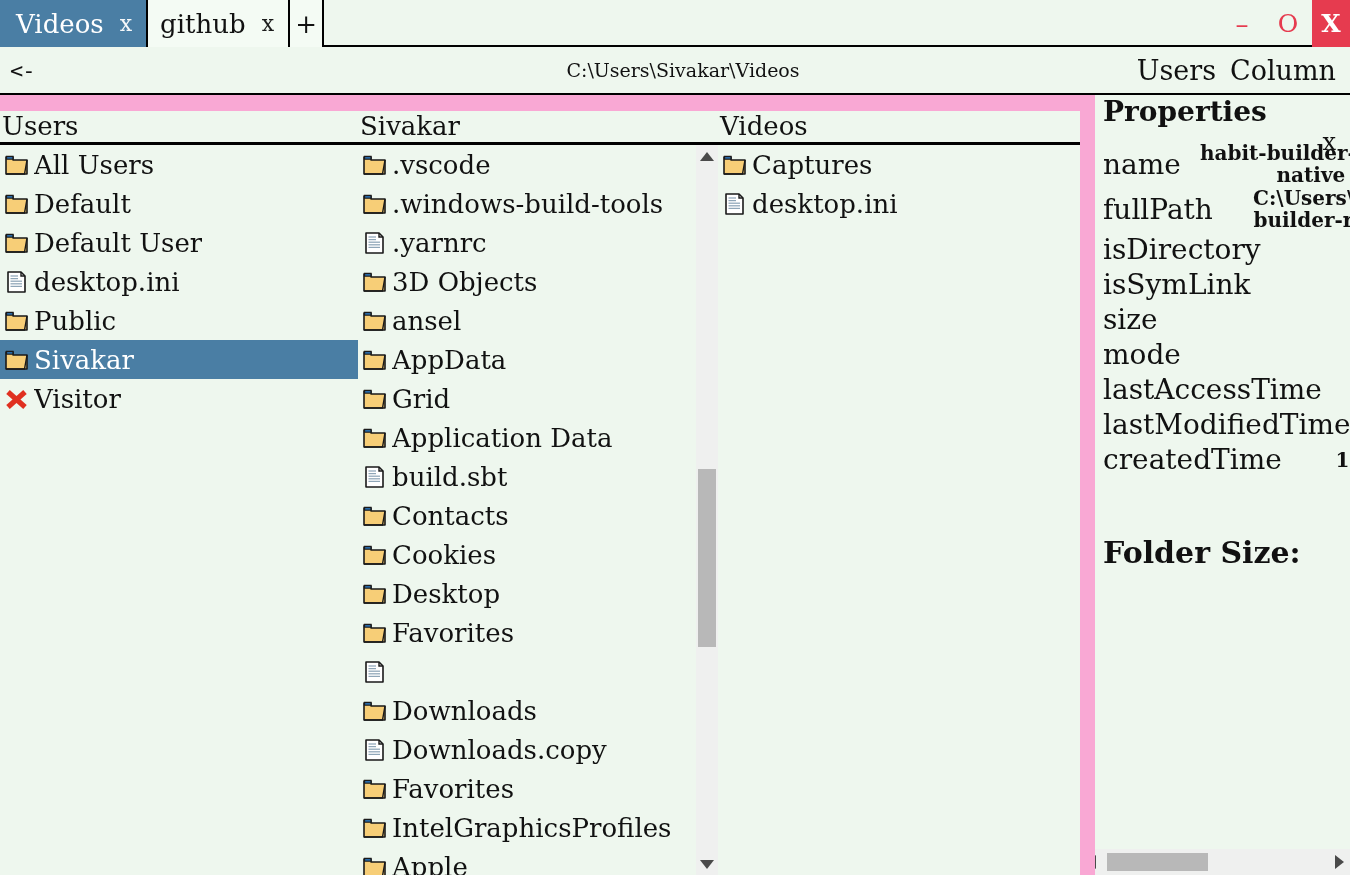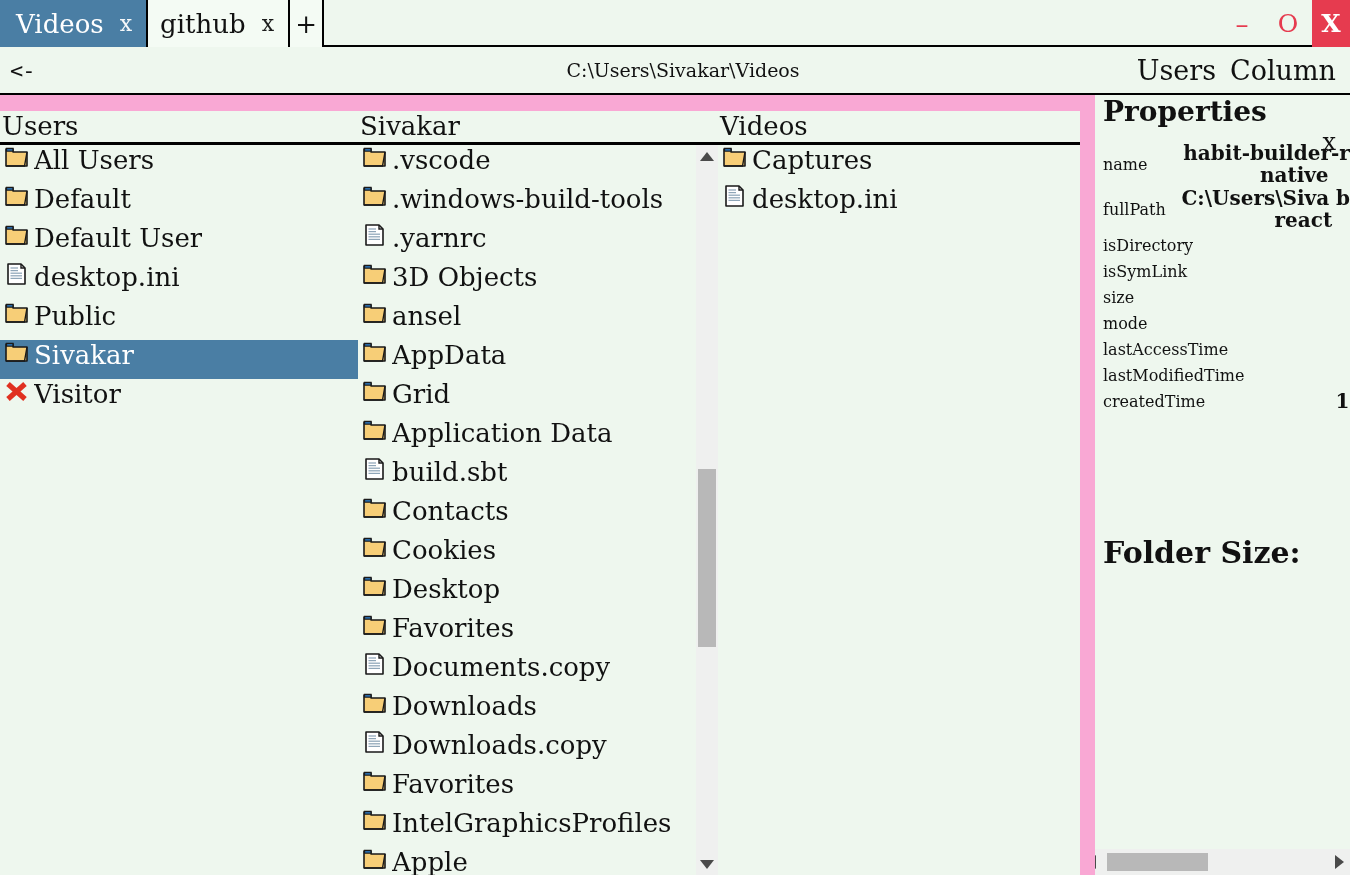--- a/index.html
+++ b/index.html
@@ -76,21 +76,21 @@
   .col-3 { left: 718px; width: 362px; }
 
   .col-header {
     height: 34px; font-size: 26px; line-height: 30px;
     padding-left: 2px; border-bottom: 3px solid #000;
     white-space: nowrap; overflow: hidden;
   }
   .col-list { position: absolute; top: 34px; left: 0; right: 0; bottom: 0; overflow: hidden; }
 
   .row {
-    display: flex; align-items: flex-start; gap: 4px;
+    display: flex; align-items: center; gap: 4px;
     height: 39px; padding-left: 4px; cursor: pointer;
     font-size: 26px; white-space: nowrap;
   }
   .row.selected { background: #4a7ea4; color: #fff; }
   .row .row-label { overflow: hidden; }
 
   
   .icon { flex: 0 0 auto; width: 26px; height: 24px; display: block; }
 
   
@@ -118,21 +118,21 @@
     padding-left: 8px; padding-right: 14px; flex-direction: column;
   }
   .props-title { font-size: 28px; font-weight: bold; }
   .props-close { margin-left: auto; font-size: 24px; cursor: pointer; }
 
   .props-table {
     position: absolute; top: 48px; left: 8px; width: 330px;
   }
   .prop-row { display: flex; align-items: center; margin-bottom: 2px; }
   .prop-key {
-    flex: 0 0 auto; font-size: 16px; white-space: nowrap; text-align: left;
+    flex: 0 0 auto; font-size: 28px; white-space: nowrap; text-align: left;
   }
   .prop-val {
     flex: 1 1 auto; font-size: 20px; font-weight: bold;
     text-align: right; white-space: nowrap; padding-left: 8px;
   }
   .prop-val.wrap { white-space: normal; text-align: center; line-height: 1.08; }
   .prop-row.tall { align-items: center; }
 
   .folder-size {
     position: absolute; left: 8px; top: 440px;
@@ -377,21 +377,20 @@
               <path d="M4 2 h13 l4 4 v16 h-17 z" fill="#ffffff" stroke="#1a1a1a" stroke-width="1.6" stroke-linejoin="round"></path>
               <path d="M17 2 v4 h4" fill="none" stroke="#1a1a1a" stroke-width="1.4"></path>
               <g stroke="#8fa6b8" stroke-width="1.25">
                 <line x1="6.5" y1="6" x2="14" y2="6"></line>
                 <line x1="6.5" y1="8.6" x2="14" y2="8.6"></line>
                 <line x1="6.5" y1="11.2" x2="18" y2="11.2"></line>
                 <line x1="6.5" y1="13.8" x2="18" y2="13.8"></line>
                 <line x1="6.5" y1="16.4" x2="18" y2="16.4"></line>
               </g>
             </svg>
-            <span class="row-label">Documents.copy</span>
           </div>
           <div class="row">
             <svg class="icon" viewBox="0 0 26 24">
               <path d="M2 4 h7 v3 h14 v14 h-21 z" fill="#f7ce77" stroke="#1a1a1a" stroke-width="1.6" stroke-linejoin="round"></path>
               <path d="M2.5 3.5 h6.5 v2.6 h-6.5 z" fill="#2f86d8" stroke="#1a1a1a" stroke-width="1.3"></path>
               <path d="M23 7 l-2.5 14 h-18.5" fill="none" stroke="#1a1a1a" stroke-width="1.4"></path>
             </svg>
             <span class="row-label">Downloads</span>
           </div>
           <div class="row">

